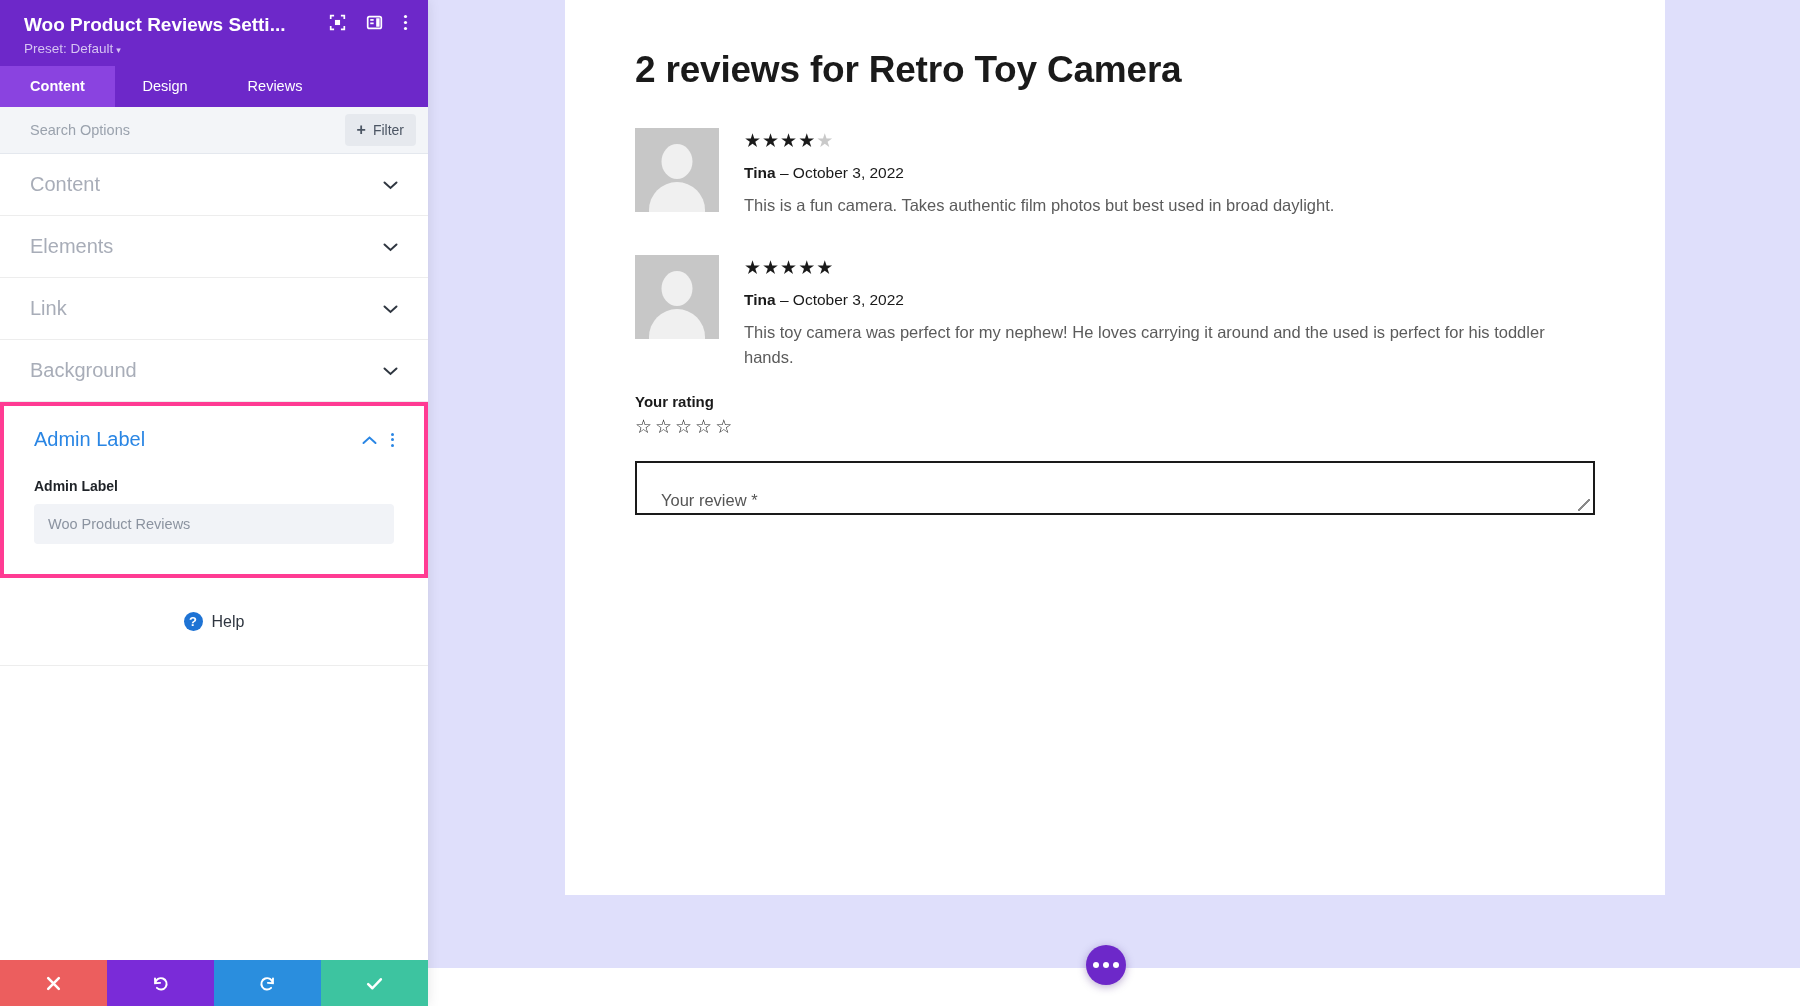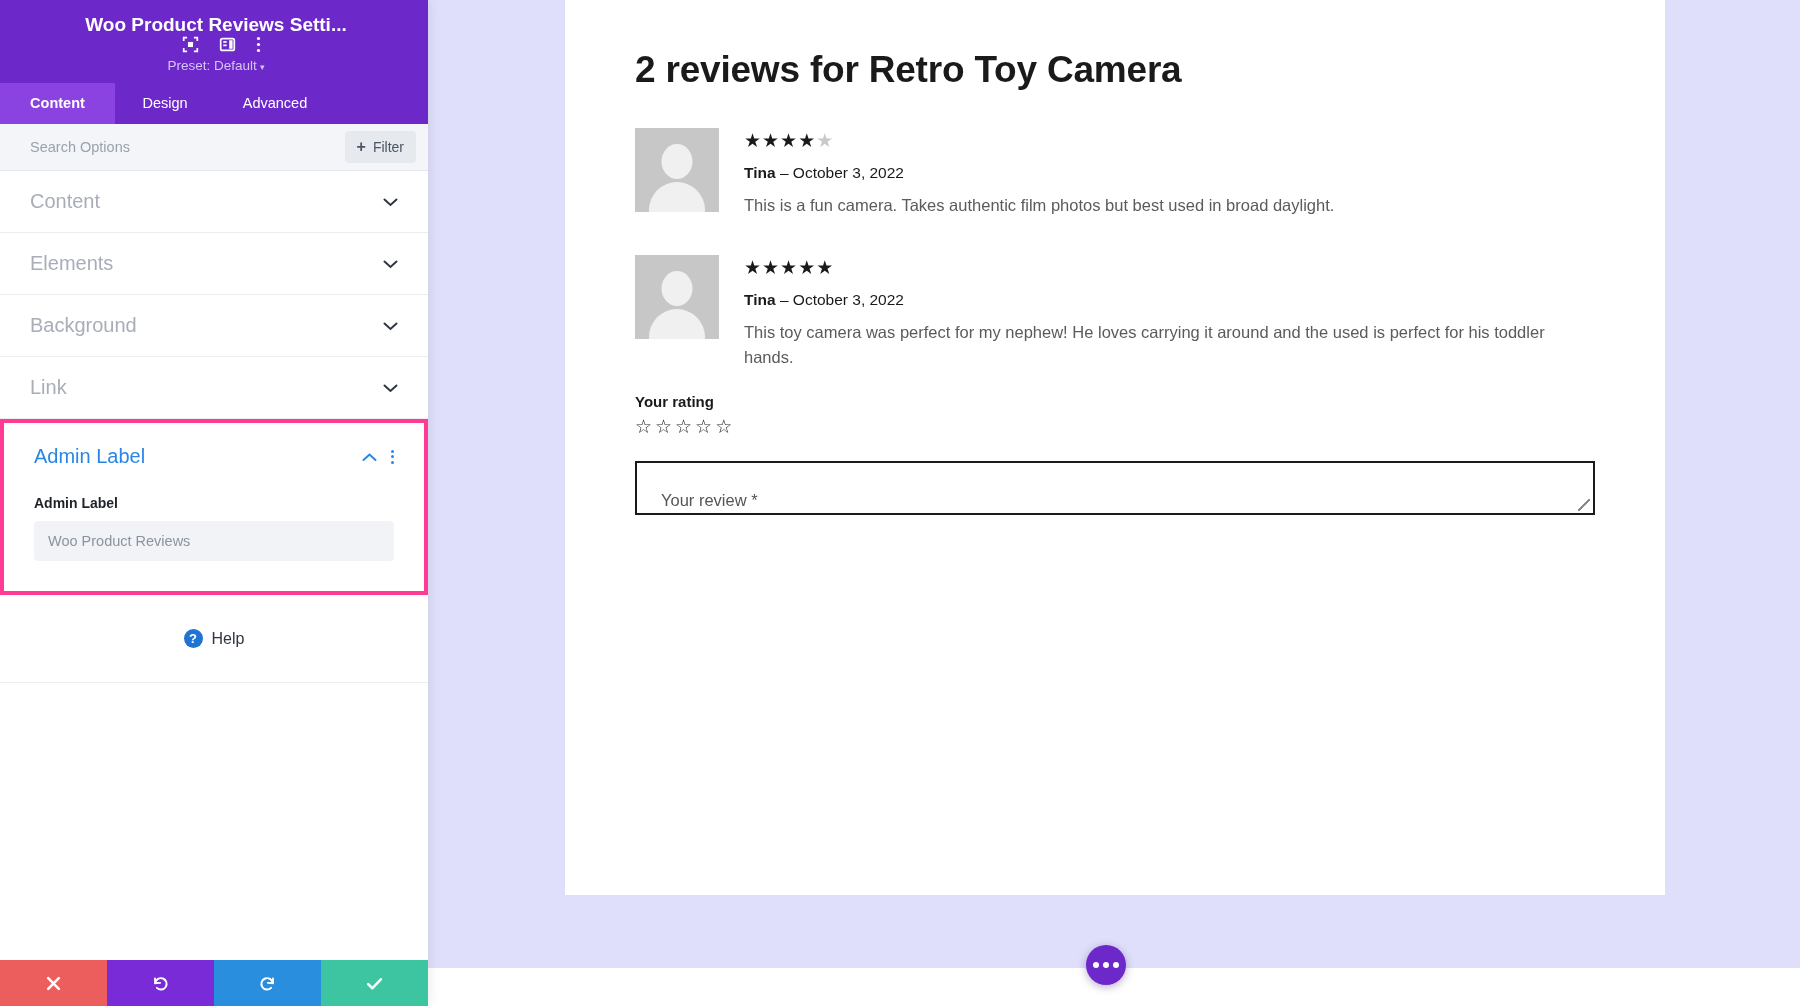--- a/index.html
+++ b/index.html
@@ -89,28 +89,28 @@
   }
   .fab .d { width: 6px; height: 6px; border-radius: 50%; background: #ffffff; }
 
   
   .panel {
     position: absolute; left: 0; top: 0; width: 428px; height: 1006px;
     background: #ffffff; display: flex; flex-direction: column;
     box-shadow: 0 0 12px rgba(0,0,0,.10); z-index: 10;
   }
   .panel-head { background: #6d28c9; padding: 14px 20px 10px 24px; }
-  .panel-head-top { display: flex; align-items: center; flex-direction: column; }
+  .panel-head-top { display: flex; align-items: flex-start; }
   .panel-title {
     color: #ffffff; font-size: 19px; font-weight: 700; flex: 1;
     white-space: nowrap; overflow: hidden;
   }
   .head-icons { display: flex; align-items: center; gap: 20px; padding-left: 10px; }
   .head-icon { cursor: pointer; display: flex; align-items: center; }
-  .preset-line { color: #d6c4f2; font-size: 13.5px; margin-top: 5px; cursor: pointer; text-align: center; }
+  .preset-line { color: #d6c4f2; font-size: 13.5px; margin-top: 5px; cursor: pointer; }
   .preset-line .caret { font-size: 9px; margin-left: 3px; }
 
   .tabs { display: flex; background: #6d28c9; }
   .tab {
     padding: 12px 0 13px 0; color: #ffffff; font-size: 14.5px;
     text-align: center; cursor: pointer;
   }
   .tab.t0 { width: 115px; }
   .tab.t1 { width: 100px; }
   .tab.t2 { width: 120px; }
@@ -271,21 +271,21 @@
         </div>
       </div>
       <div class="preset-line">
         <span>Preset: Default</span><span class="caret">▾</span>
       </div>
     </div>
 
     <div class="tabs">
       <div class="tab t0 active">Content</div>
       <div class="tab t1">Design</div>
-      <div class="tab t2">Advanced</div>
+      <div class="tab t2">Reviews</div>
     </div>
 
     <div class="search-bar">
       <input class="search-input" type="text" placeholder="Search Options" style="">
       <button class="filter-btn">
         <span class="plus">+</span>
         <span>Filter</span>
       </button>
     </div>
 
@@ -299,29 +299,29 @@
     </div>
     <div class="toggle-row">
       <span class="tr-label">Elements</span>
       <span class="chev">
         <svg width="15" height="9" viewBox="0 0 15 9" fill="none" stroke="#2f3640" stroke-width="2" stroke-linecap="round">
             <path d="M1.5 1.5 L7.5 7 L13.5 1.5"></path>
           </svg>
       </span>
     </div>
     <div class="toggle-row">
-      <span class="tr-label">Background</span>
+      <span class="tr-label">Link</span>
       <span class="chev">
         <svg width="15" height="9" viewBox="0 0 15 9" fill="none" stroke="#2f3640" stroke-width="2" stroke-linecap="round">
             <path d="M1.5 1.5 L7.5 7 L13.5 1.5"></path>
           </svg>
       </span>
     </div>
     <div class="toggle-row">
-      <span class="tr-label">Link</span>
+      <span class="tr-label">Background</span>
       <span class="chev">
         <svg width="15" height="9" viewBox="0 0 15 9" fill="none" stroke="#2f3640" stroke-width="2" stroke-linecap="round">
             <path d="M1.5 1.5 L7.5 7 L13.5 1.5"></path>
           </svg>
       </span>
     </div>
 
     <div class="highlight-box">
       <div class="hl-head">
         <span class="hl-title">Admin Label</span>

